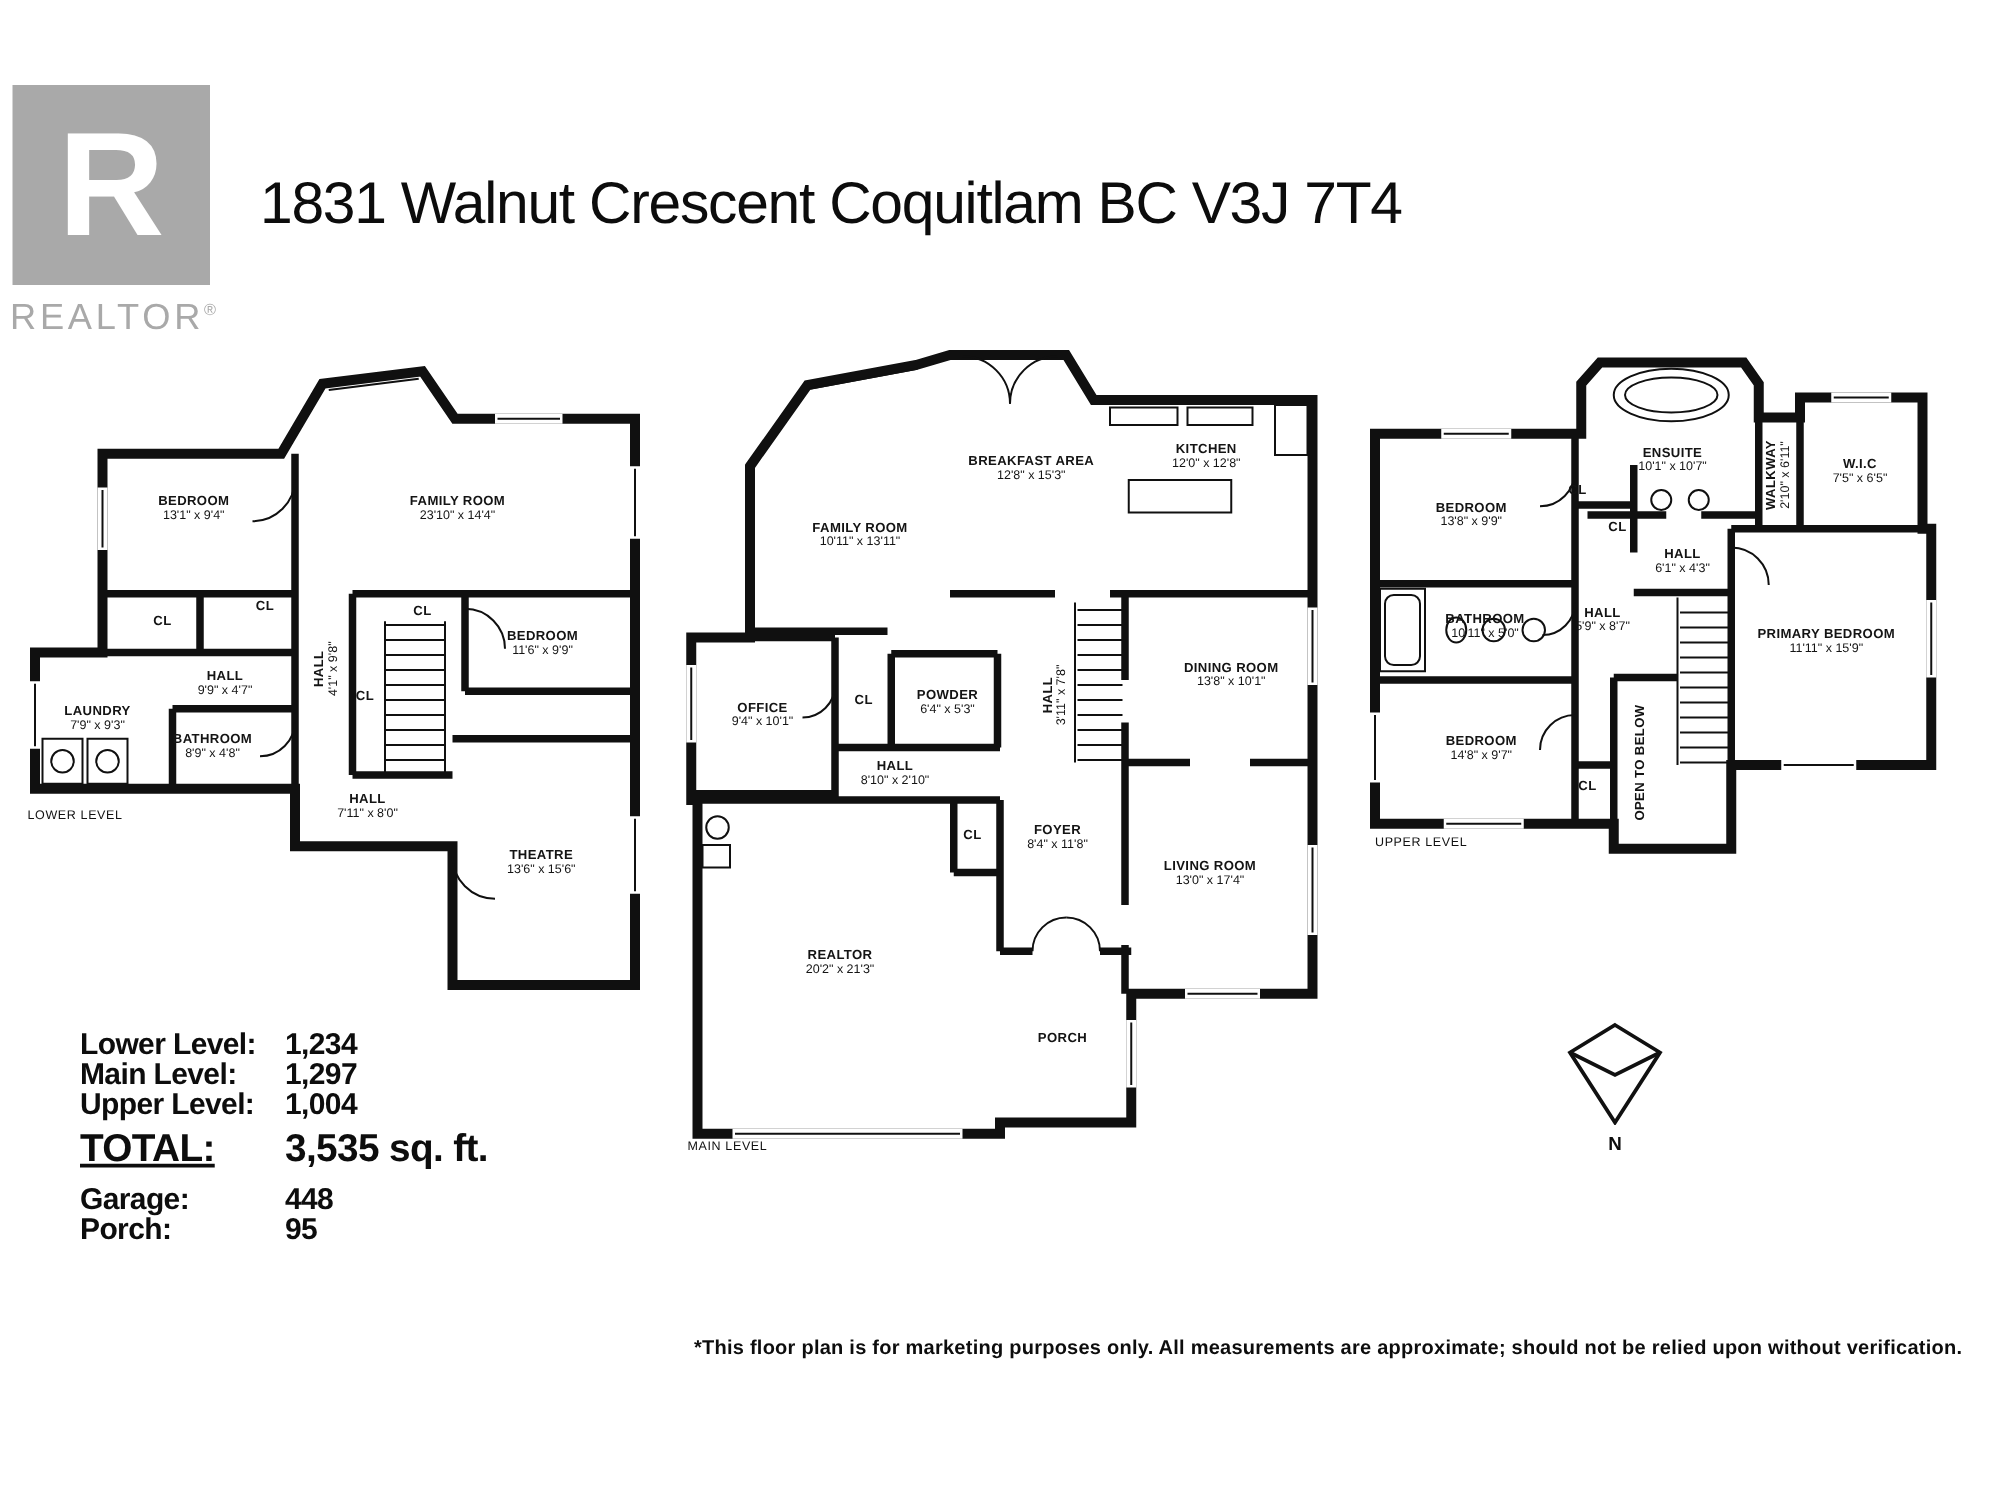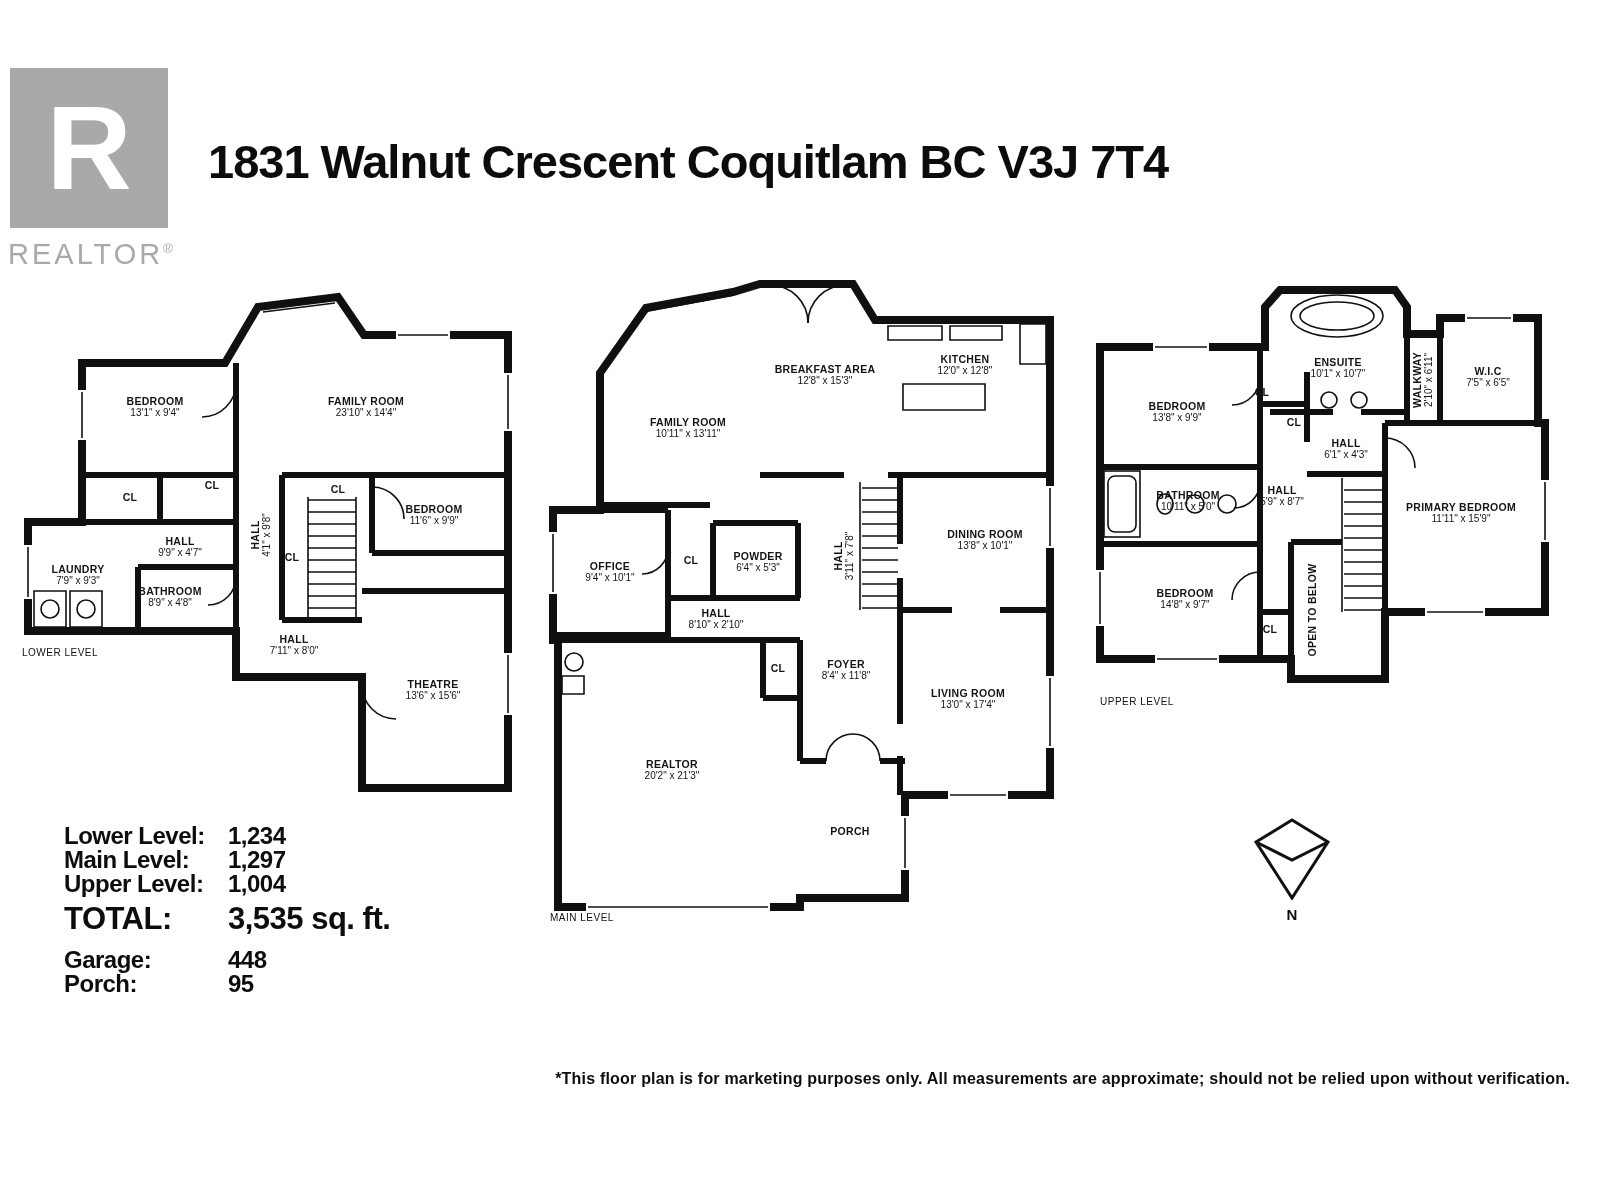--- a/index.html
+++ b/index.html
@@ -5,21 +5,21 @@
   *{margin:0;padding:0;box-sizing:border-box;}
   html,body{width:1600px;height:1200px;}
   body{background:#ffffff;font-family:"Liberation Sans",sans-serif;position:relative;overflow:hidden;color:#0d0d0d;}
   .stage{position:absolute;left:0;top:0;width:1600px;height:1200px;}
 
   
   .logo-box{position:absolute;left:10px;top:68px;width:158px;height:160px;background:#a9a9a9;display:flex;align-items:center;justify-content:center;}
   .logo-r{color:#ffffff;font-size:118px;font-weight:bold;line-height:1;}
   .brand{position:absolute;left:8px;top:238px;font-size:29px;color:#a9a9a9;letter-spacing:3px;white-space:nowrap;}
   .brand sup{font-size:13px;}
-  .title{position:absolute;left:208px;top:134px;font-size:47px;font-weight:bold;color:#0c0c0c;letter-spacing:-1px;white-space:nowrap;}
+  .title{position:absolute;left:208px;top:134px;font-size:47px;font-weight:normal;color:#0c0c0c;letter-spacing:-1px;white-space:nowrap;}
 
   
   .plan{position:absolute;}
   #plan-lower{left:20px;top:285px;width:500px;height:520px;}
   #plan-main{left:548px;top:278px;width:510px;height:645px;}
   #plan-upper{left:1095px;top:282px;width:455px;height:410px;}
   .plan svg{position:absolute;left:0;top:0;z-index:1;}
   .w8{fill:none;stroke:#101010;stroke-width:8;stroke-linejoin:miter;}
   .w6{fill:none;stroke:#101010;stroke-width:6;}
   .w2{fill:none;stroke:#101010;stroke-width:1.6;}
@@ -29,21 +29,21 @@
   .rlabel .nm{display:block;font-size:10.5px;font-weight:bold;letter-spacing:.3px;}
   .rlabel .dm{display:block;font-size:10px;}
   .rlabel.vert{transform:translate(-50%,-50%) rotate(-90deg);}
   .lvlcap{position:absolute;font-size:10px;letter-spacing:.5px;color:#111;z-index:2;white-space:nowrap;}
 
   
   .summary{position:absolute;left:64px;top:824px;}
   .srow{display:flex;font-weight:bold;font-size:24px;line-height:24px;letter-spacing:-.5px;color:#0d0d0d;}
   .srow .sl{width:164px;}
   .stotal{display:flex;font-weight:bold;font-size:31px;line-height:34px;margin-top:6px;letter-spacing:-.5px;color:#0d0d0d;}
-  .stotal .sl{width:164px;}
+  .stotal .sl{width:164px;text-decoration:underline;}
   .sextras{margin-top:12px;}
 
   
   .compass{position:absolute;left:1252px;top:816px;width:80px;text-align:center;}
   .compass .north{font-size:15px;font-weight:bold;margin-top:2px;color:#0d0d0d;}
 
   .disclaimer{position:absolute;left:520px;top:1070px;width:1085px;text-align:center;font-size:16px;font-weight:bold;color:#0d0d0d;letter-spacing:.2px;}
 </style>
 </head>
 <body>
@@ -301,21 +301,21 @@
     <div class="rlabel" style="left:90px;top:317px">
         <span class="nm">BEDROOM</span>
         <span class="dm">14'8" x 9'7"</span>
       </div>
     <div class="rlabel" style="left:175px;top:347px">
         <span class="nm">CL</span>
       </div>
     <div class="rlabel vert" style="left:217px;top:328px">
         <span class="nm">OPEN TO BELOW</span>
       </div>
-    <div class="lvlcap" style="left:5px;top:414px">UPPER LEVEL</div>
+    <div class="lvlcap" style="left:5px;top:387px">UPPER LEVEL</div>
   </div>
 
   <div class="summary">
     <div class="srow">
         <span class="sl">Lower Level:</span>
         <span class="sv">1,234</span>
       </div>
     <div class="srow">
         <span class="sl">Main Level:</span>
         <span class="sv">1,297</span>

